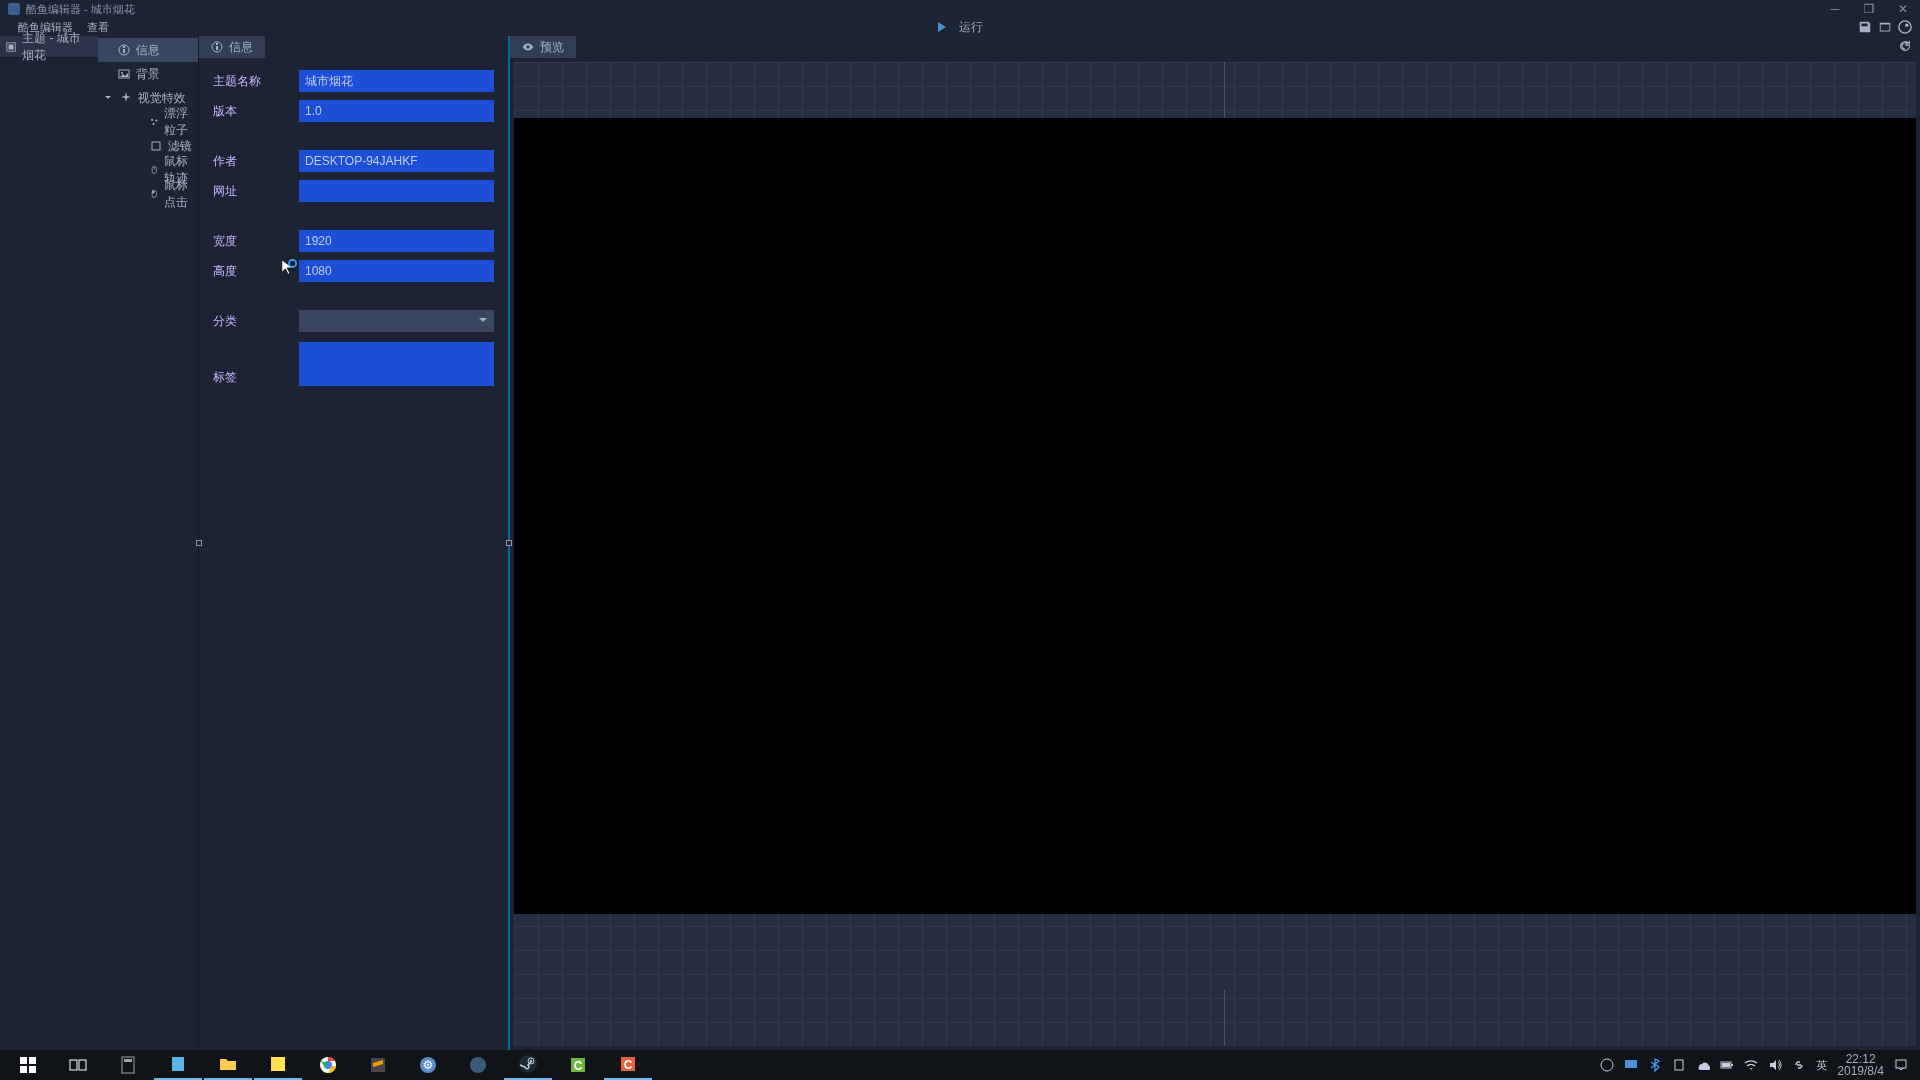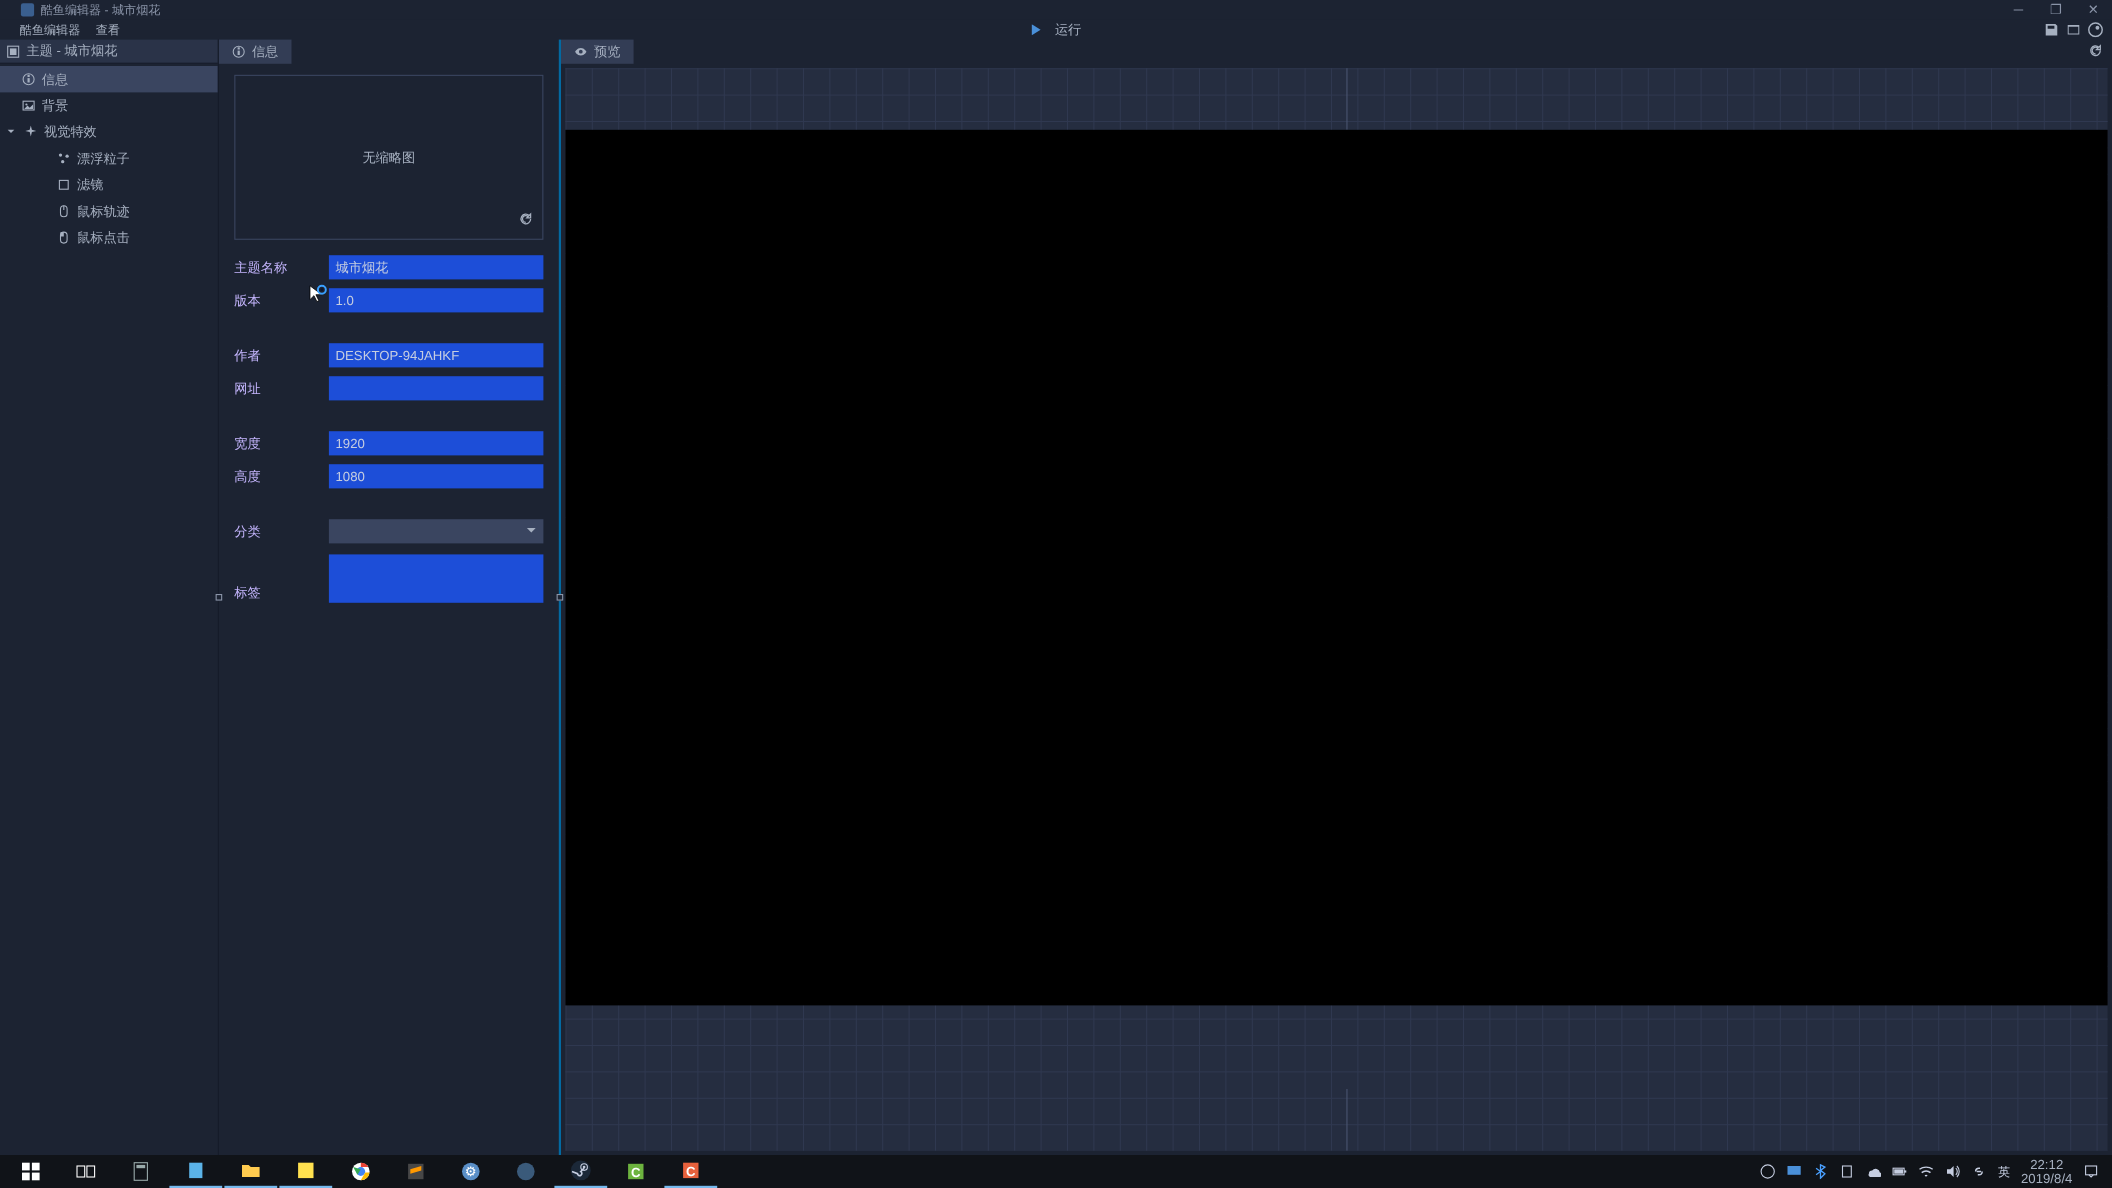--- a/index.html
+++ b/index.html
@@ -1,29 +1,29 @@
 <!DOCTYPE html>
 <html><head>
 <meta charset="utf-8">
 <style>
 *{margin:0;padding:0;box-sizing:border-box;font-family:"Microsoft YaHei",Arial,sans-serif;font-size:12px;color:#a6b0c0}
 body{background:#1c2332;overflow:hidden;width:1920px;height:1080px}
-.titlebar{height:18px;background:#1c2332;display:flex;align-items:center;padding:0 19px;position:relative}
+.titlebar{height:18px;background:#1c2332;display:flex;align-items:center;padding:0 8px;position:relative}
 .titlebar .app-icon{width:12px;height:12px;background:#3a5f8f;border-radius:2px;margin-right:6px}
 .titlebar .title{font-size:11px;color:#8a94a8}
 .win-controls{position:absolute;right:0;top:0;display:flex}
 .win-controls span{width:34px;height:18px;display:flex;align-items:center;justify-content:center;color:#8a94a8;font-size:12px}
 .menubar{height:18px;display:flex;align-items:center;padding-left:18px;position:relative}
 .menu-item{font-size:11px;margin-right:14px;color:#a6b0c0}
 .run-btn{position:absolute;left:50%;transform:translateX(-50%);display:flex;align-items:center;gap:12px;color:#a6b0c0}
 .run-btn svg{width:10px;height:10px;fill:#4a90d9}
 .toolbar-right{position:absolute;right:8px;display:flex;gap:6px;align-items:center}
 .toolbar-right svg{width:14px;height:14px;fill:#a6b0c0}
 .main{display:flex;height:1014px}
-.col-left{width:198px;display:flex;flex-direction:column}
+.col-left{width:198px;display:flex;flex-direction:row}
 .panel-header{height:22px;background:#2a3348;display:flex;align-items:center;padding:0 6px;gap:6px;border-bottom:1px solid #161b28}
 .panel-header svg{width:12px;height:12px;fill:#a6b0c0}
 .tree{padding-top:2px}
 .tree-item{height:24px;display:flex;align-items:center;padding-left:20px;gap:6px;font-size:12px}
 .tree-item.active{background:#3a4560}
 .tree-item.child{padding-left:52px}
 .tree-item svg{width:12px;height:12px;fill:#a6b0c0}
 .tree-item .arrow{width:8px;height:8px;margin-left:-14px;margin-right:2px}
 .col-mid{width:310px;display:flex;flex-direction:column;border-left:1px solid #161b28;position:relative}
 .tabs{display:flex;height:22px}
@@ -174,28 +174,20 @@
       <div class="tab-btn">
         <svg viewBox="0 0 12 12">
             <circle cx="6" cy="6" r="5" fill="none" stroke="#a6b0c0"></circle>
             <rect x="5" y="5" width="2" height="4"></rect>
             <rect x="5" y="2" width="2" height="2"></rect>
           </svg>
         <span>信息</span>
       </div>
     </div>
     <div class="info-body">
-      <div class="thumb">
-        <span>无缩略图</span>
-        <span class="refresh">
-          <svg viewBox="0 0 16 16">
-              <path d="M13 8a5 5 0 11-1.5-3.5L13 3v4H9l1.5-1.5A3.5 3.5 0 108 11.5" fill="none" stroke="#a6b0c0" stroke-width="1.3"></path>
-            </svg>
-        </span>
-      </div>
 
       <div class="form-row">
         <label>主题名称</label>
         <input value="城市烟花" style="">
       </div>
       <div class="form-row">
         <label>版本</label>
         <input value="1.0" style="">
       </div>
       <div class="spacer"></div>

